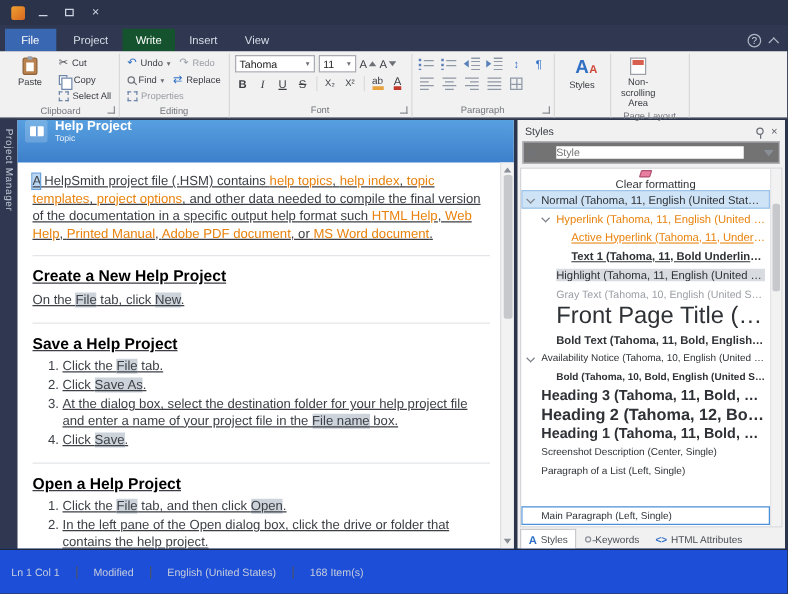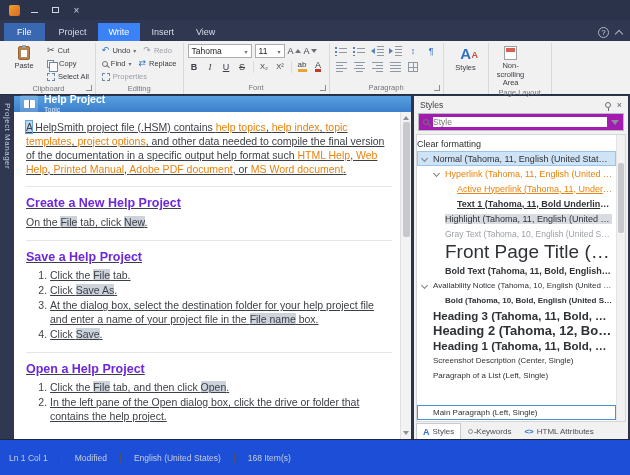--- a/index.html
+++ b/index.html
@@ -13,21 +13,21 @@
   .title { flex:1; text-align:center; color:#dde3ee; font-size:9px; }
   .win-controls { display:flex; gap:2px; align-items:center; }
   .wbtn { width:19px; height:15px; display:flex; align-items:center; justify-content:center; color:#cfd5e2; font-size:10px; }
   .min-ic { width:7px; height:1px; background:#cfd5e2; margin-top:5px; }
   .max-ic { width:7px; height:6px; border:1px solid #cfd5e2; }
 
   
   .tabrow { height:21px; background:#2f3850; display:flex; align-items:flex-end; padding:0 4px; flex:none; }
   .tab { padding:4px 11px 4px; font-size:9px; color:#d9deea; cursor:default; }
   .tab.file { background:#3a67b2; color:#fff; margin-right:3px; padding:4px 13px; }
-  .tab.active { background:#3b82f6; color:#fff; }
+  .tab.active { background:#14532d; color:#fff; }
   .tabrow-right { margin-left:auto; display:flex; align-items:center; gap:7px; padding:0 4px 3px 0; }
   .help-ic { width:11px; height:11px; border:1px solid #aeb6c6; border-radius:50%; color:#c9d0de; font-size:8px; display:flex; align-items:center; justify-content:center; }
   .chev-up-ic { width:6px; height:6px; border-left:1px solid #aeb6c6; border-top:1px solid #aeb6c6; transform:rotate(45deg); margin-top:3px; }
 
   
   .ribbon { height:54px; background:#f1f1f2; display:flex; padding:2px 2px 0; flex:none; border-bottom:1px solid #252d40; }
   .rgroup { display:flex; flex-direction:column; border-right:1px solid #d9d9db; padding:1px 4px 0; flex:none; }
   .rgroup-content { flex:1; display:flex; gap:3px; align-items:flex-start; }
   .rgroup-label { height:13px; font-size:7.5px; color:#73767c; display:flex; align-items:center; justify-content:center; position:relative; padding:0 6px; }
   .launcher { position:absolute; right:-1px; bottom:3px; width:6px; height:6px; border-right:1px solid #8a8d93; border-bottom:1px solid #8a8d93; }
@@ -83,53 +83,53 @@
   .nsa-ic:before { content:''; position:absolute; left:1px; right:1px; top:1px; height:4px; background:#d8604e; }
   .pgprop-ic { width:13px; height:14px; background:#fff; border:1px solid #9aa0a8; position:relative; }
   .pgprop-ic:after { content:''; position:absolute; right:-3px; bottom:-3px; width:7px; height:7px; border-radius:50%; background:#5a8fd0; border:1px solid #3a6fae; }
 
   
   .main { flex:1; display:flex; min-height:0; background:#2b344a; }
   .left-rail { width:14px; background:#2f3850; display:flex; justify-content:center; padding-top:8px; flex:none; }
   .vtext { writing-mode:vertical-rl; font-size:8px; color:#c3cad8; letter-spacing:.5px; }
 
   .doc-area { flex:1; display:flex; flex-direction:column; min-width:0; margin-top:1px; background:#fff; }
-  .topic-header { height:16px; background:linear-gradient(180deg,#57a0e0,#3d7fcb); display:flex; align-items:center; padding:0 6px; gap:6px; flex:none; }
+  .topic-header { height:34px; background:linear-gradient(180deg,#57a0e0,#3d7fcb); display:flex; padding:0 6px; gap:6px; flex:none; }
   .topic-icon { width:18px; height:18px; background:rgba(255,255,255,.18); border-radius:2px; display:flex; align-items:center; justify-content:center; flex:none; }
   .book-ic { width:11px; height:8px; background:#fff; border-radius:1px; position:relative; }
   .book-ic:after { content:''; position:absolute; left:5px; top:0; bottom:0; width:1px; background:#3d7fcb; }
   .topic-texts { display:flex; flex-direction:column; line-height:1.1; }
   .topic-title { font-size:10.5px; font-weight:bold; color:#fff; }
   .topic-sub { font-size:7px; color:rgba(255,255,255,.85); }
 
   .doc-scroll { flex:1; display:flex; min-height:0; }
   .doc-content { flex:1; padding:6px 8px 2px 12px; font-size:10.5px; color:#3c3f45; line-height:1.32; overflow:hidden; min-width:0;text-decoration:underline; }
   .doc-p { margin:3px 0; }
-  .doc-h2 { font-size:12.5px; font-weight:bold; color:#6d28d9; margin:9px 0 4px; }
+  .doc-h2 { font-size:12.5px; font-weight:bold; color:#000000; margin:9px 0 4px; }
   .sep-top { border-top:1px solid #e4e5e8; padding-top:8px; margin-top:10px; }
   .doc-ol { margin:2px 0 4px; padding-left:24px; }
   .doc-ol li { margin:1px 0; }
   .seg-link { color:#e8820c; }
   .seg-hl { background:#ccd3db; }
   .seg-bold { font-weight:bold; }
   .seg-sel { background:#b9d7f3; outline:1px solid #6ba1d9; }
 
   .vscroll { width:11px; background:#f2f2f3; border-left:1px solid #e0e0e2; display:flex; flex-direction:column; align-items:center; flex:none; }
   .tri-up { width:0; height:0; border-left:3px solid transparent; border-right:3px solid transparent; border-bottom:4px solid #8a8e96; margin:4px 0 2px; }
   .tri-down { width:0; height:0; border-left:3px solid transparent; border-right:3px solid transparent; border-top:4px solid #8a8e96; margin:2px 0 4px; }
   .thumb { width:7px; height:115px; background:#c6c8cc; border-radius:2px; }
   .vspacer { margin-top:auto; }
 
   
   .styles-panel { width:214px; display:flex; flex-direction:column; background:#f1f1f2; margin:1px 2px 0 3px; flex:none; min-height:0; }
   .panel-header { height:17px; display:flex; align-items:center; padding:0 6px; font-size:8.5px; color:#3a3d42; flex:none; }
   .ph-icons { margin-left:auto; display:flex; gap:6px; align-items:center; color:#5a5e66; font-size:9px; }
   .pin { width:6px; height:6px; border:1px solid #6a6e76; border-radius:50%; position:relative; }
   .pin:after { content:''; position:absolute; left:2px; top:5px; width:1px; height:3px; background:#6a6e76; }
-  .search-row { height:18px; margin:0 4px 3px; background:#a21caf; border:1px solid #b8bac0; display:flex; align-items:center; padding:0 4px; gap:4px; flex:none; }
+  .search-row { height:18px; margin:0 4px 3px; background:#737373; border:1px solid #b8bac0; display:flex; align-items:center; padding:0 4px; gap:16px; flex:none; }
   .search-row input { border:0; outline:0; flex:1; font-size:8.5px; color:#555; min-width:0; font-family:"Liberation Sans",sans-serif; }
   .funnel { width:0; height:0; border-left:4px solid transparent; border-right:4px solid transparent; border-top:5px solid #8a8e96; flex:none; }
 
   .styles-scroll { flex:1; background:#fff; border:1px solid #d5d6d9; margin:0 2px; display:flex; min-height:0; overflow:hidden; }
   #styles-list { flex:1; display:flex; flex-direction:column; padding:1px 0; min-width:0; }
   .style-row { display:flex; align-items:center; min-height:15px; font-size:9px; color:#2e3135; padding-right:4px; flex:none; }
   .style-row.selected { background:#cfe3f7; outline:1px solid #9cc3e8; outline-offset:-1px; }
   .style-row.focused { outline:1px solid #4a90d9; outline-offset:-1px; margin-top:auto; }
   .style-label { white-space:nowrap; overflow:hidden; text-overflow:ellipsis; }
   .chev { width:5px; height:5px; border-right:1px solid #7c8087; border-bottom:1px solid #7c8087; transform:rotate(45deg); margin-left:-11px; margin-right:6px; flex:none; }
@@ -413,21 +413,21 @@
           <span>×</span>
         </span>
       </div>
       <div class="search-row">
         <span class="mag"></span>
         <input placeholder="Style" style="">
         <span class="funnel"></span>
       </div>
       <div class="styles-scroll">
         <div id="styles-list">
-            <div class="style-row" style="padding-left: 0;">
+            <div class="style-row" style="padding-left: 20px; flex-direction: column;">
               <span class="eraser"></span>
               <span class="style-label">Clear formatting</span>
             </div>
             <div class="style-row selected" style="padding-left: 16px;">
               <span class="chev"></span>
               <span class="style-label">Normal (Tahoma, 11, English (United States))</span>
             </div>
             <div class="style-row" style="padding-left: 28px;">
               <span class="chev"></span>
               <span class="style-label" style="color: rgb(232, 130, 12);">Hyperlink (Tahoma, 11, English (United Stat...</span>

